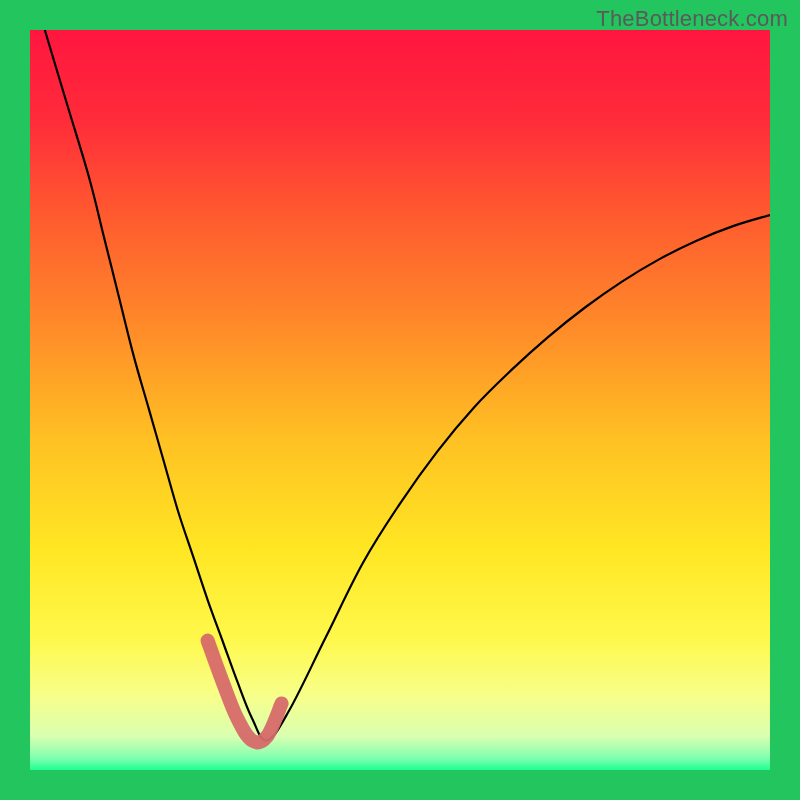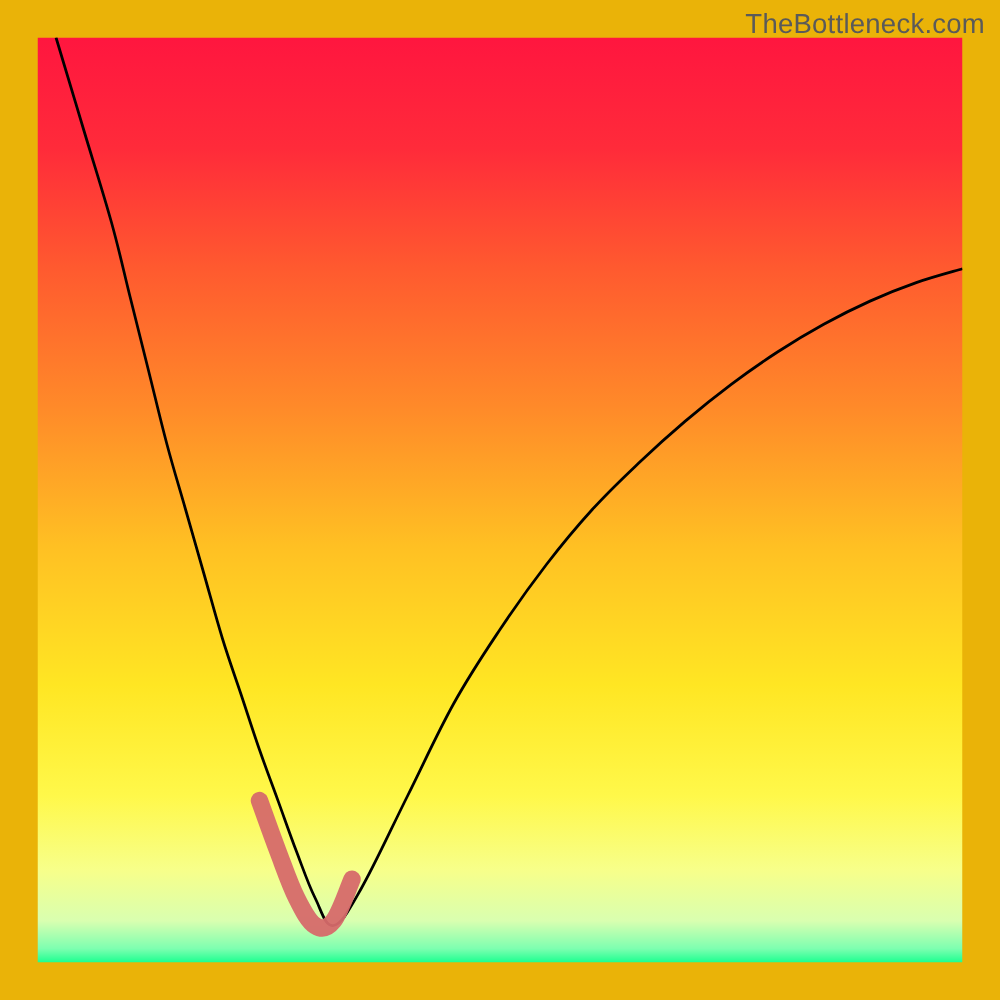--- a/index.html
+++ b/index.html
@@ -8,21 +8,21 @@
     width: 800px;
     height: 800px;
     overflow: hidden;
     font-family: Arial, Helvetica, sans-serif;
     background: #000;
   }
   .frame {
     position: relative;
     width: 800px;
     height: 800px;
-    background: #eab308;
+    background: #22c55e;
   }
   .watermark {
     position: absolute;
     top: 6px;
     right: 12px;
     color: #5a5a5a;
     font-size: 22px;
     font-weight: 500;
     letter-spacing: 0.2px;
     user-select: none;

